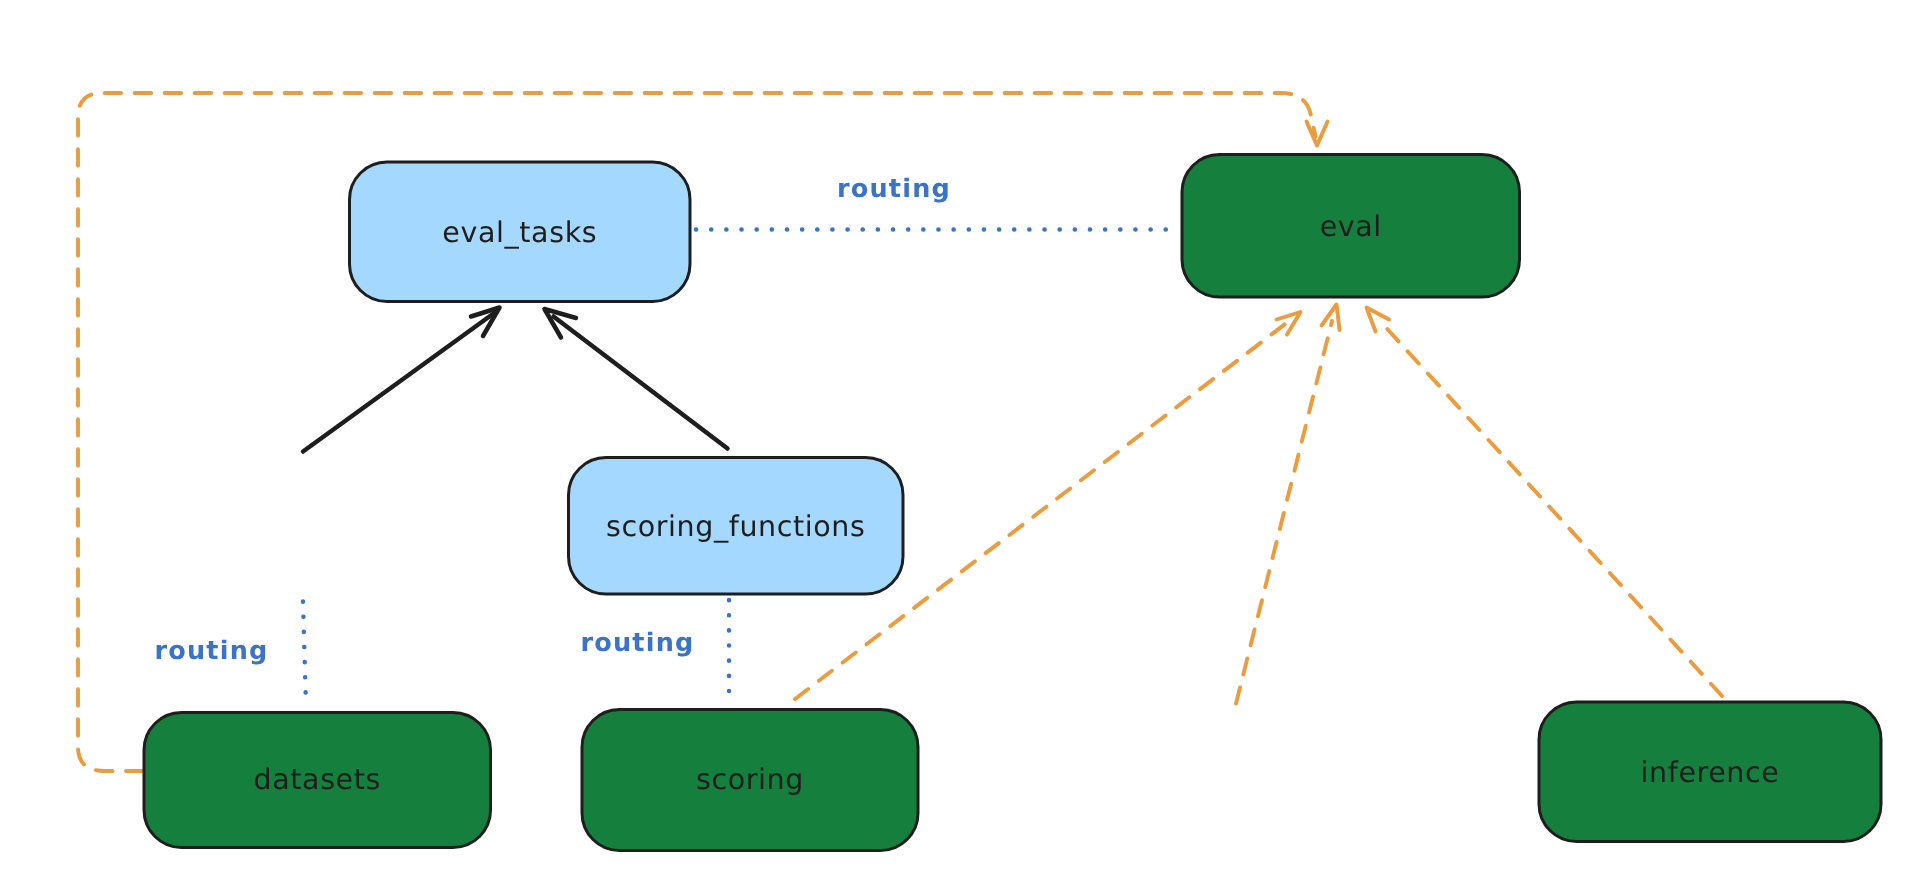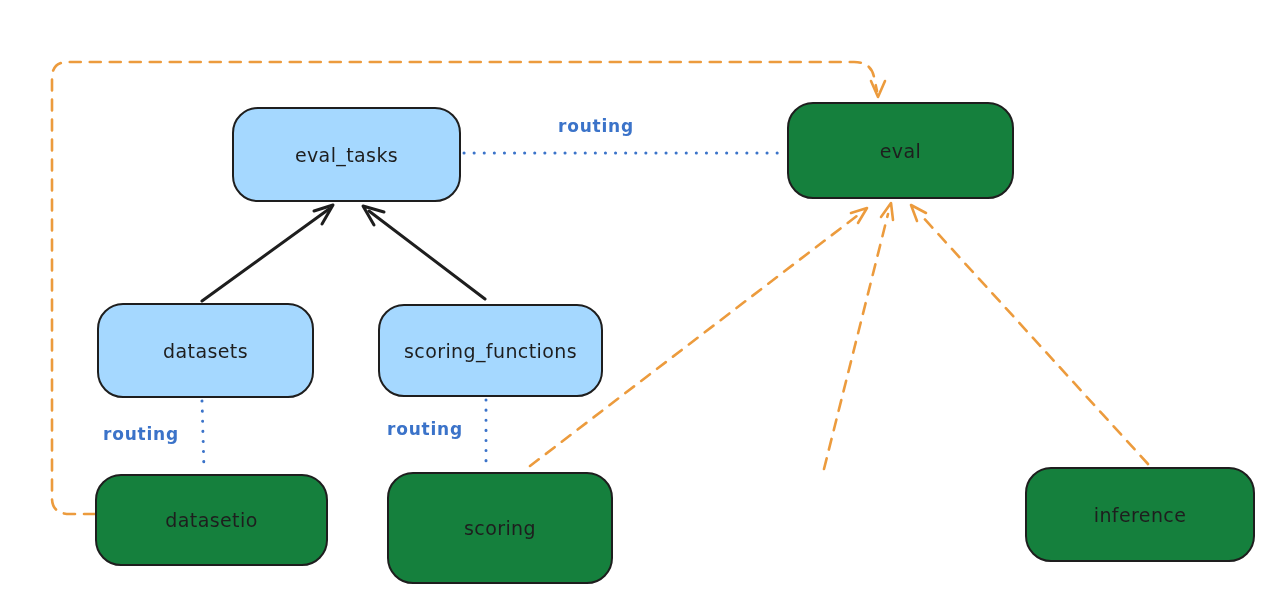--- a/index.html
+++ b/index.html
@@ -68,30 +68,27 @@
       <polyline points="917,221 911,205 926,213"></polyline>
     </g>
   </svg>
 
   <div class="node blue" style="left:232px;top:107px;width:229px;height:95px">
     <span>eval_tasks</span>
   </div>
   <div class="node green" style="left:787px;top:102px;width:227px;height:97px">
     <span>eval</span>
   </div>
-  <div class="node blue" style="left:97px;top:303px;width:217px;height:95px">
-    <span>datasets</span>
-  </div>
   <div class="node blue" style="left:378px;top:304px;width:225px;height:93px">
     <span>scoring_functions</span>
   </div>
   <div class="node green" style="left:95px;top:474px;width:233px;height:92px">
-    <span>datasetio</span>
+    <span>datasets</span>
   </div>
-  <div class="node green" style="left:387px;top:472px;width:226px;height:112px">
+  <div class="node green" style="left:387px;top:472px;width:226px;height:96px">
     <span>scoring</span>
   </div>
   <div class="node green" style="left:1025px;top:467px;width:230px;height:95px">
     <span>inference</span>
   </div>
 
   <div class="edge-label" style="left:558px;top:116px;width:116px">routing</div>
   <div class="edge-label" style="left:103px;top:424px;width:104px">routing</div>
   <div class="edge-label" style="left:387px;top:419px;width:104px">routing</div>
 

